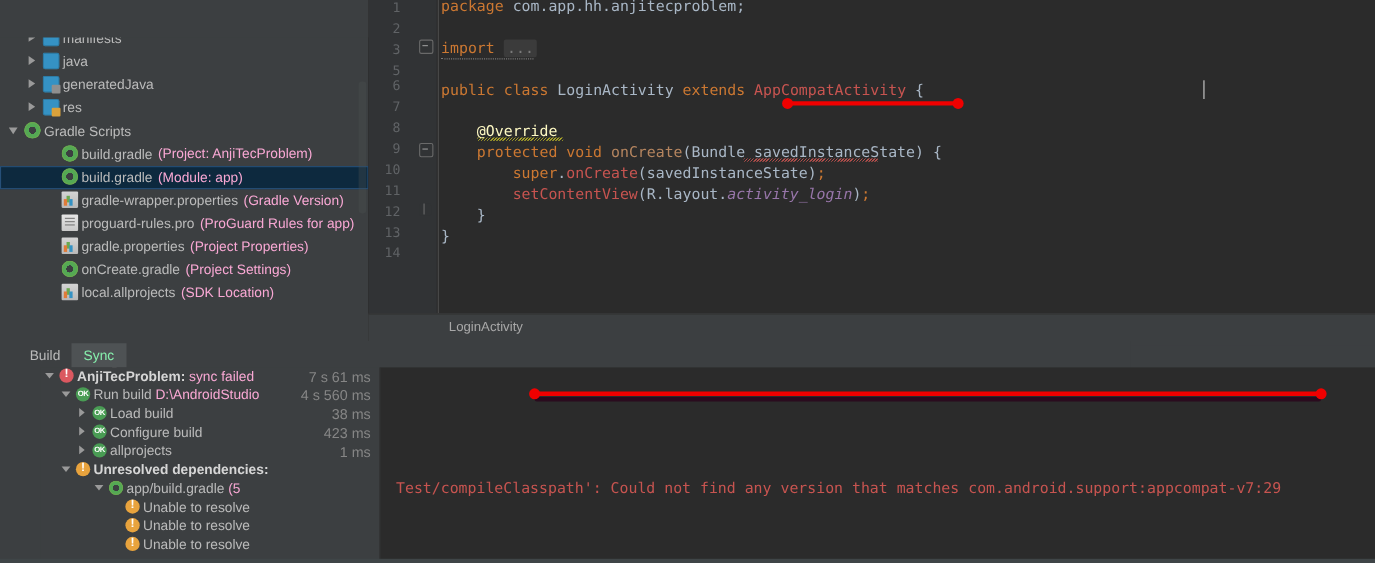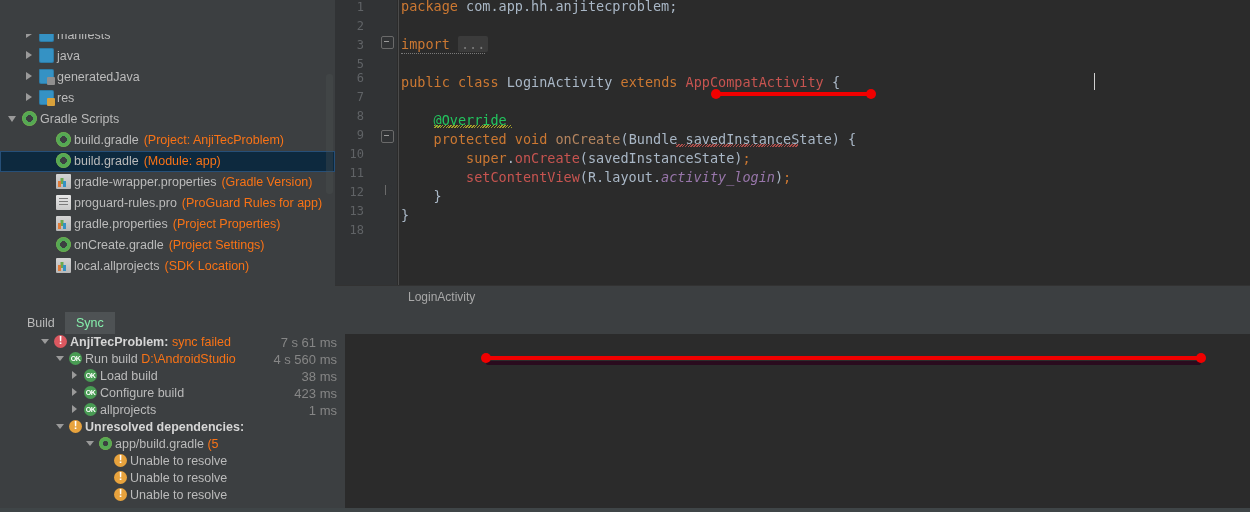--- a/index.html
+++ b/index.html
@@ -35,21 +35,21 @@
   .arrow.collapsed::before{
     content:"";position:absolute;left:1px;top:0px;
     border-left:6px solid #9a9a9a;border-top:4.5px solid transparent;border-bottom:4.5px solid transparent;
   }
   .arrow.expanded::before{
     content:"";position:absolute;left:0px;top:2px;
     border-top:6px solid #9a9a9a;border-left:4.5px solid transparent;border-right:4.5px solid transparent;
   }
   .ico{display:inline-block;width:15px;height:15px;vertical-align:middle;position:relative;top:-1px;margin-right:3px;}
   .label{vertical-align:middle;}
-  .dim{color:#f97316;text-align:center;}
+  .dim{color:#f9a8d4;text-align:center;}
 
   
   .ic-folder{background:#3592c4;border-radius:1px 2px 2px 2px;
     box-shadow:inset 0 0 0 1px rgba(0,0,0,.15);}
   .ic-folder.tall{position:relative;}
   .ic-folder.tall::after{content:"";position:absolute;right:-1px;bottom:-1px;width:8px;height:8px;background:#8f8f8f;border-radius:1px;}
   .ic-folder.res::after{background:#d9a13b;}
   .ic-gradle{
     border-radius:50%;background:radial-gradient(circle at 50% 50%, #3c3f41 0 30%, #54a954 31% 70%, #3c3f41 71% 100%);
     box-shadow:inset 0 0 0 1px #6aa84f;
@@ -78,21 +78,21 @@
   .vline{position:absolute;left:63px;top:0;width:1px;height:285px;background:#4b4b4b;}
 
   .code{
     position:absolute;left:66px;top:0;width:860px;height:285px;
     font-family:"DejaVu Sans Mono",monospace;font-size:13.5px;white-space:pre;
   }
   .cl{position:absolute;left:0;height:20px;line-height:20px;}
   .kw{color:#cc7832;}
   .plain{color:#a9b7c6;}
   .meth{color:#b5855f;}
-  .anno{color:#22c55e;}
+  .anno{color:#fef9c3;}
   .err{color:#c75450;}
   .ital{font-style:italic;color:#9876aa;}
   .fold-dots{color:#7a7a7a;background:#3b3b3b;padding:0 3px;border-radius:2px;}
   .caret{position:absolute;width:1px;background:#d0d0d0;}
 
   .wavy{
     position:absolute;height:3px;
     background-image:repeating-linear-gradient(135deg,#c75450 0 1px,transparent 1px 2px);
     opacity:.85;
   }
@@ -203,21 +203,21 @@
         <div class="ln" style="top:38px;">3</div>
         <div class="ln" style="top:57px;">5</div>
         <div class="ln" style="top:71px;">6</div>
         <div class="ln" style="top:90px;">7</div>
         <div class="ln" style="top:109px;">8</div>
         <div class="ln" style="top:128px;">9</div>
         <div class="ln" style="top:147px;">10</div>
         <div class="ln" style="top:166px;">11</div>
         <div class="ln" style="top:185px;">12</div>
         <div class="ln" style="top:204px;">13</div>
-        <div class="ln" style="top:223px;">18</div>
+        <div class="ln" style="top:223px;">14</div>
 
         <div class="fold" style="top:36px;"></div>
         <div class="fold" style="top:130px;"></div>
         <div class="fold end" style="top:185px;height:11px;"></div>
       </div>
       <div class="vline"></div>
 
       <div class="code">
         
         <div class="cl" style="top:-4px;"><span class="kw">package</span><span class="plain"> com.app.hh.anjitecproblem</span><span class="plain">;</span></div>
@@ -298,20 +298,21 @@
         <div class="btrow"><span class="barrow collapsed" style="margin-left: 34px; margin-right: 4px;"></span><span class="bico ok"></span><span>Configure build</span><span class="time">423 ms</span></div>
         <div class="btrow"><span class="barrow collapsed" style="margin-left: 34px; margin-right: 4px;"></span><span class="bico ok"></span><span>allprojects</span><span class="time">1 ms</span></div>
         <div class="btrow"><span class="barrow expanded" style="margin-left: 19px; margin-right: 4px;"></span><span class="bico warn"></span><span class="bold">Unresolved dependencies:</span></div>
         <div class="btrow"><span class="barrow expanded" style="margin-left: 49px; margin-right: 4px;"></span><span class="bico gradle"></span><span>app/build.gradle</span><span class="dim">  (5</span></div>
         <div class="btrow"><span class="barrow" style="margin-left: 64px; margin-right: 4px;"></span><span class="bico warn"></span><span>Unable to resolve</span></div>
         <div class="btrow"><span class="barrow" style="margin-left: 64px; margin-right: 4px;"></span><span class="bico warn"></span><span>Unable to resolve</span></div>
         <div class="btrow"><span class="barrow" style="margin-left: 64px; margin-right: 4px;"></span><span class="bico warn"></span><span>Unable to resolve</span></div>
       </div>
 
     <div class="build-console">
+      <div class="console-line" style="top:102px;">Test/compileClasspath': Could not find any version that matches com.android.support:appcompat-v7:29</div>
     </div>
   </div>
 
   <div class="annot" style="left:716px;top:92px;width:155px;"></div>
   <div class="annot-shadow" style="left:486px;top:361px;width:715px;"></div>
   <div class="annot" style="left:486px;top:356px;width:715px;"></div>
 
   <div class="bottom-strip"></div>
 </div>
 

